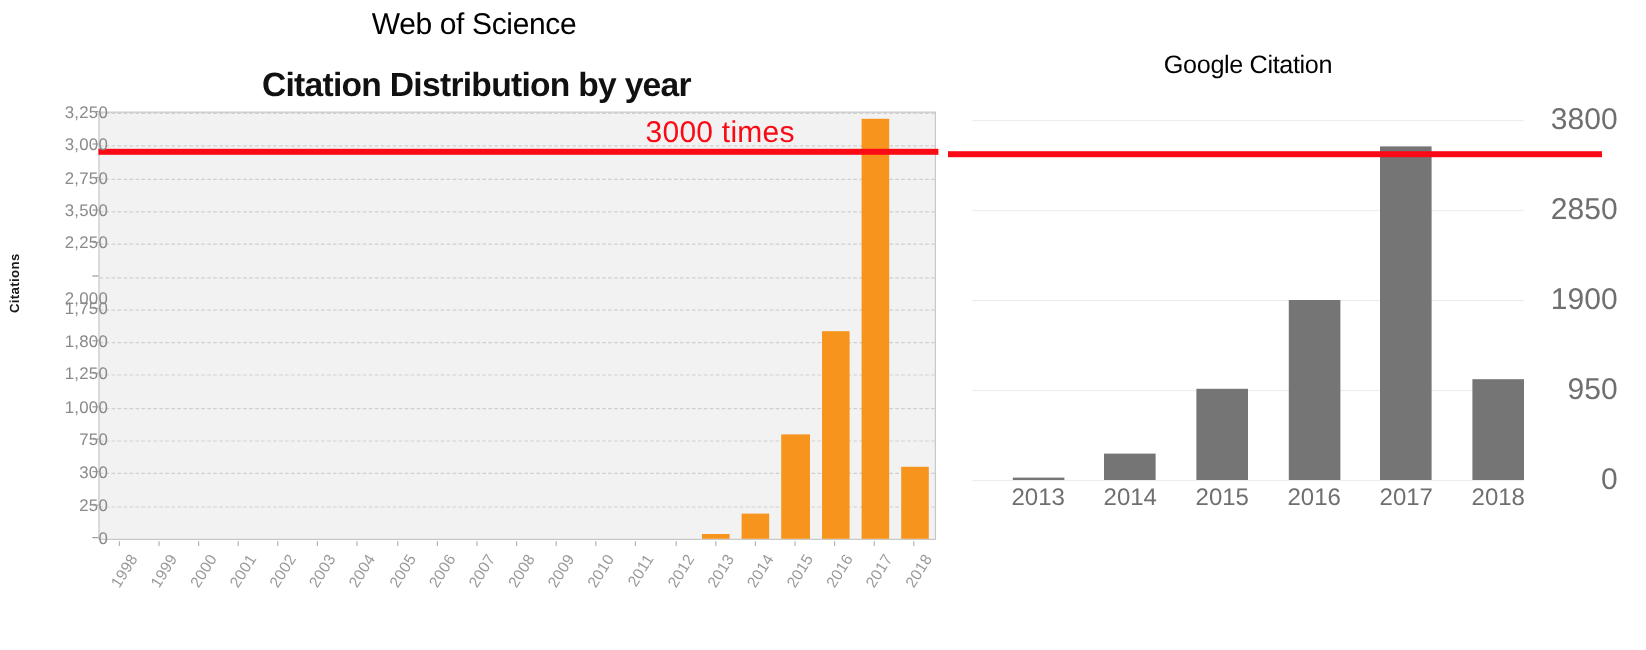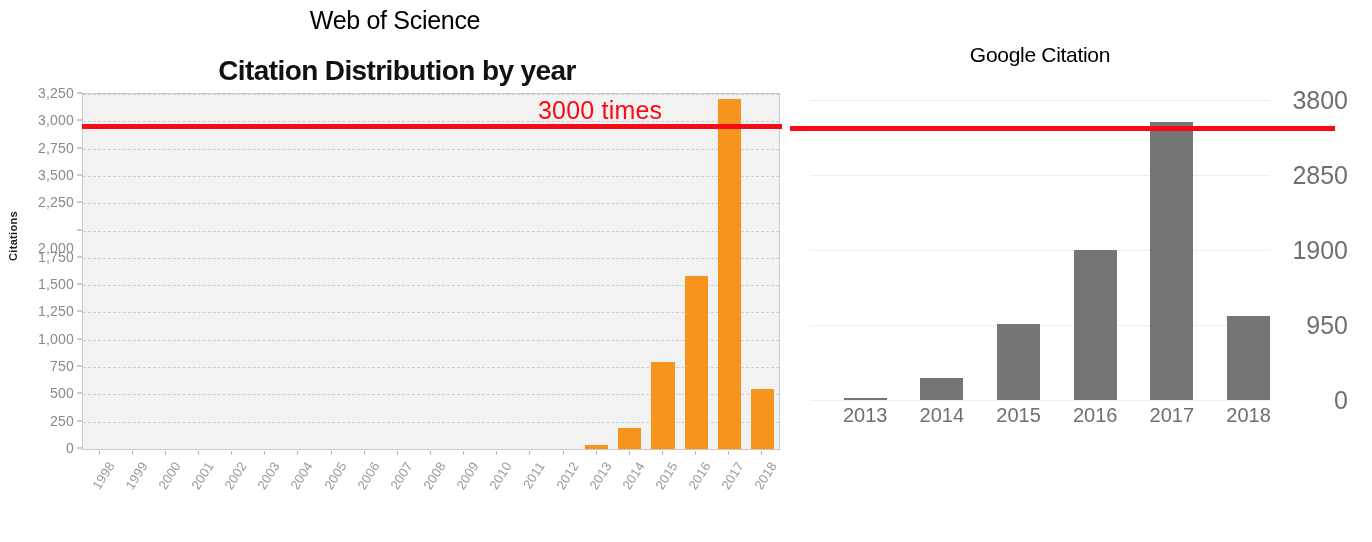--- a/index.html
+++ b/index.html
@@ -15,20 +15,21 @@
     overflow: hidden;
   }
 
   
   #wos-panel {
     position: absolute;
     left: 0;
     top: 0;
     width: 800px;
     height: 385px;
+    padding-left: 16px;
   }
   #wos-source-title {
     position: absolute;
     left: 0;
     top: 6px;
     width: 790px;
     text-align: center;
     font-size: 25px;
     color: #000000;
     letter-spacing: -0.3px;
@@ -242,29 +243,29 @@
       <div class="wos-bar" style="left: 667.829px; width: 23.2px; height: 60.0769px; background: rgb(247, 148, 30);"></div>
     </div>
 
 
   <div id="wos-threshold-line" style="top: 123.769px; background: rgb(250, 10, 20);"></div>
   <div id="wos-threshold-label" style="left: 538px; top: 95.7692px; color: rgb(250, 10, 20);">3000  times</div>
 <div class="wos-ytick-label" style="top: 448px; right: 726px;">0</div>
     <div class="wos-ytick-mark" style="top: 448px; left: 77px;"></div>
     <div class="wos-ytick-label" style="top: 420.692px; right: 726px;">250</div>
     <div class="wos-ytick-mark" style="top: 420.692px; left: 77px;"></div>
-    <div class="wos-ytick-label" style="top: 393.385px; right: 726px;">500</div>
+    <div class="wos-ytick-label" style="top: 393.385px; right: 726px;">300</div>
     <div class="wos-ytick-mark" style="top: 393.385px; left: 77px;"></div>
     <div class="wos-ytick-label" style="top: 366.077px; right: 726px;">750</div>
     <div class="wos-ytick-mark" style="top: 366.077px; left: 77px;"></div>
     <div class="wos-ytick-label" style="top: 338.769px; right: 726px;">1,000</div>
     <div class="wos-ytick-mark" style="top: 338.769px; left: 77px;"></div>
     <div class="wos-ytick-label" style="top: 311.462px; right: 726px;">1,250</div>
     <div class="wos-ytick-mark" style="top: 311.462px; left: 77px;"></div>
-    <div class="wos-ytick-label" style="top: 284.154px; right: 726px;">1,500</div>
+    <div class="wos-ytick-label" style="top: 284.154px; right: 726px;">1,800</div>
     <div class="wos-ytick-mark" style="top: 284.154px; left: 77px;"></div>
     <div class="wos-ytick-label" style="top: 256.846px; right: 726px;">1,750</div>
     <div class="wos-ytick-mark" style="top: 256.846px; left: 77px;"></div>
     <div class="wos-ytick-label" style="top: 229.538px; right: 726px; margin-top: 18px;">2,000</div>
     <div class="wos-ytick-mark" style="top: 229.538px; left: 77px;"></div>
     <div class="wos-ytick-label" style="top: 202.231px; right: 726px;">2,250</div>
     <div class="wos-ytick-mark" style="top: 202.231px; left: 77px;"></div>
     <div class="wos-ytick-label" style="top: 174.923px; right: 726px;">3,500</div>
     <div class="wos-ytick-mark" style="top: 174.923px; left: 77px;"></div>
     <div class="wos-ytick-label" style="top: 147.615px; right: 726px;">2,750</div>

